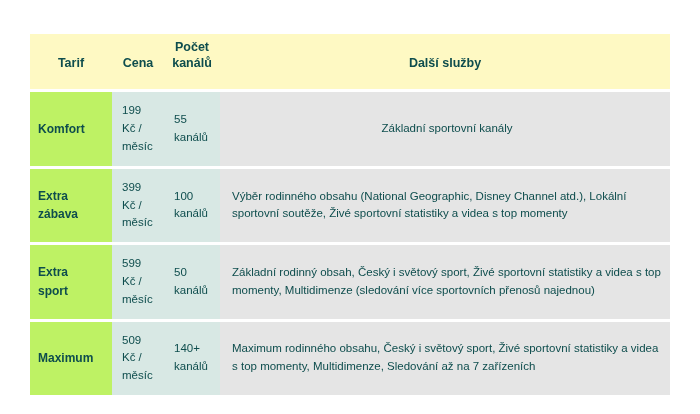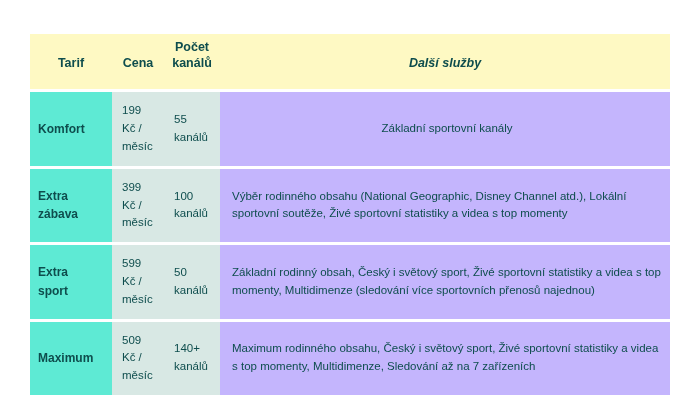--- a/index.html
+++ b/index.html
@@ -36,48 +36,47 @@
     font-weight: bold;
     color: #0e4d4d;
     text-align: center;
     padding: 6px 4px 18px 4px;
     vertical-align: bottom;
     line-height: 1.25;
     background: #fef9c3;
   }
   thead th.th-sluzby {
     text-align: center;
-    font-style: italic;
   }
 
   tbody td {
     font-size: 11.5px;
     color: #0e4d4d;
     vertical-align: middle;
     line-height: 1.55;
     padding: 10px 10px;
     border-top: 3px solid #ffffff;
     border-bottom: 3px solid #ffffff;
   }
   tbody td.cell-tarif {
-    background: #5eead4;
+    background: #bef264;
     font-weight: bold;
     font-size: 12px;
     text-align: left;
     padding-left: 8px;
   }
   tbody td.cell-cena,
   tbody td.cell-kanaly {
     background: #d8e8e4;
     text-align: left;
     padding-left: 10px;
     padding-right: 6px;
   }
   tbody td.cell-sluzby {
-    background: #c4b5fd;
+    background: #e5e5e5;
     text-align: left;
     padding-left: 12px;
     padding-right: 6px;
   }
   tbody td.cell-sluzby.center {
     text-align: center;
     padding-left: 10px;
   }
 </style>
 </head>

